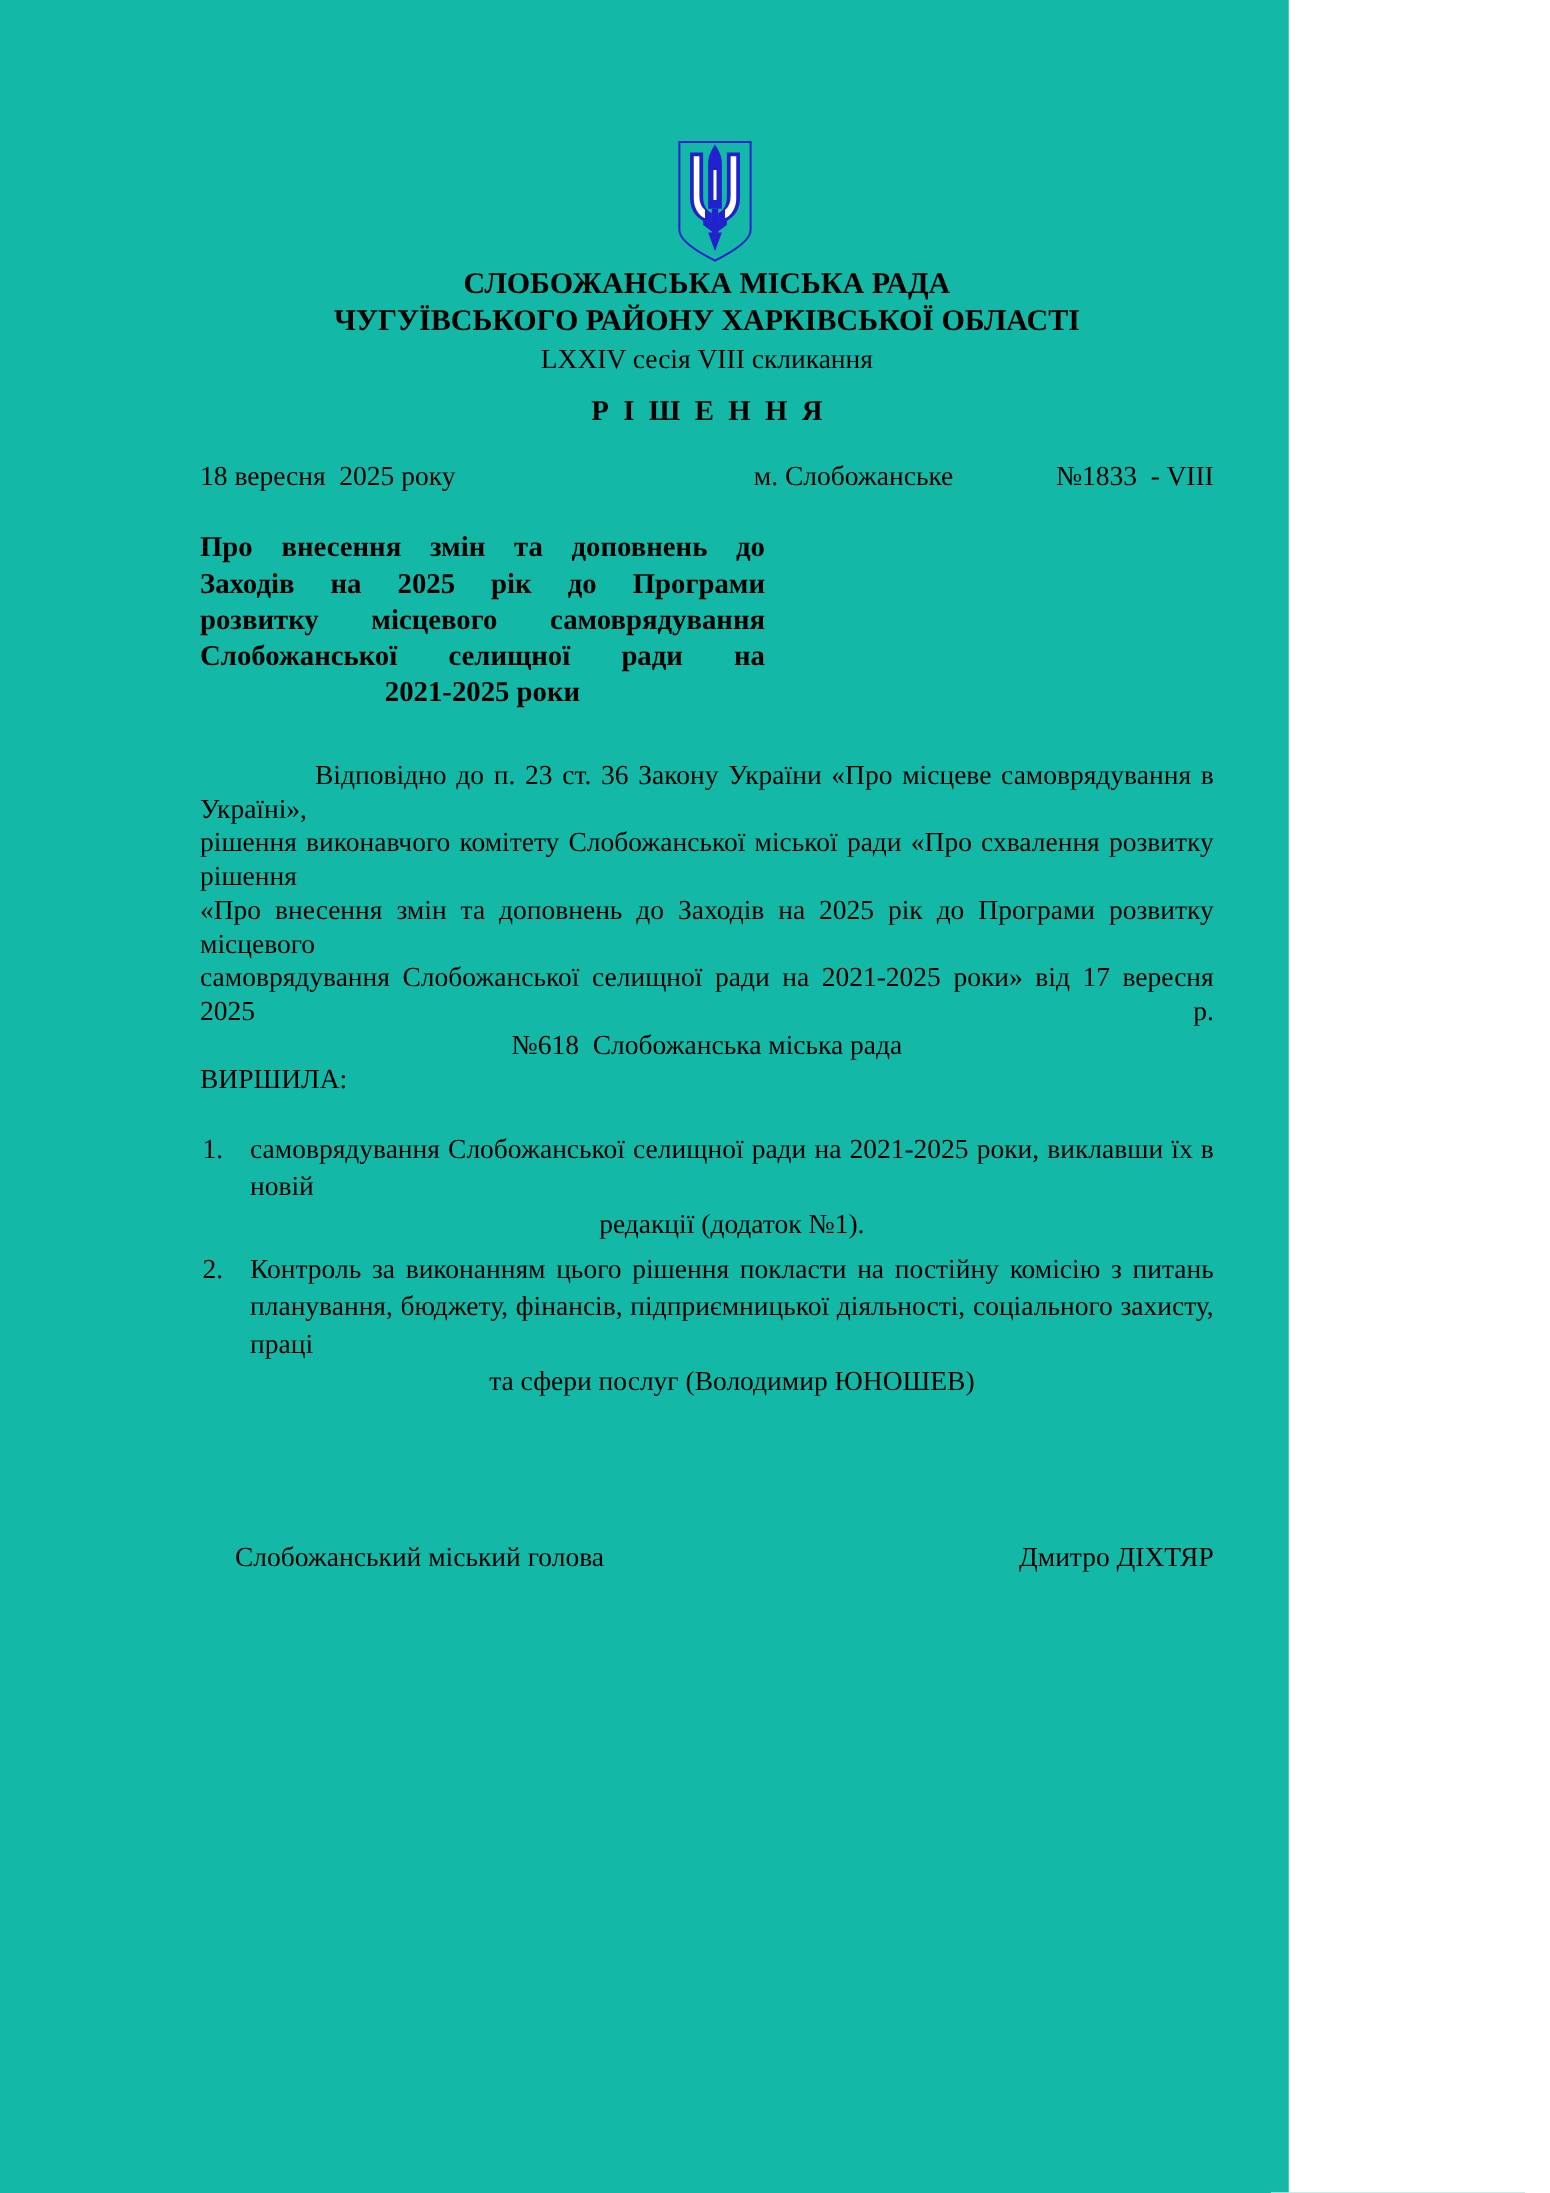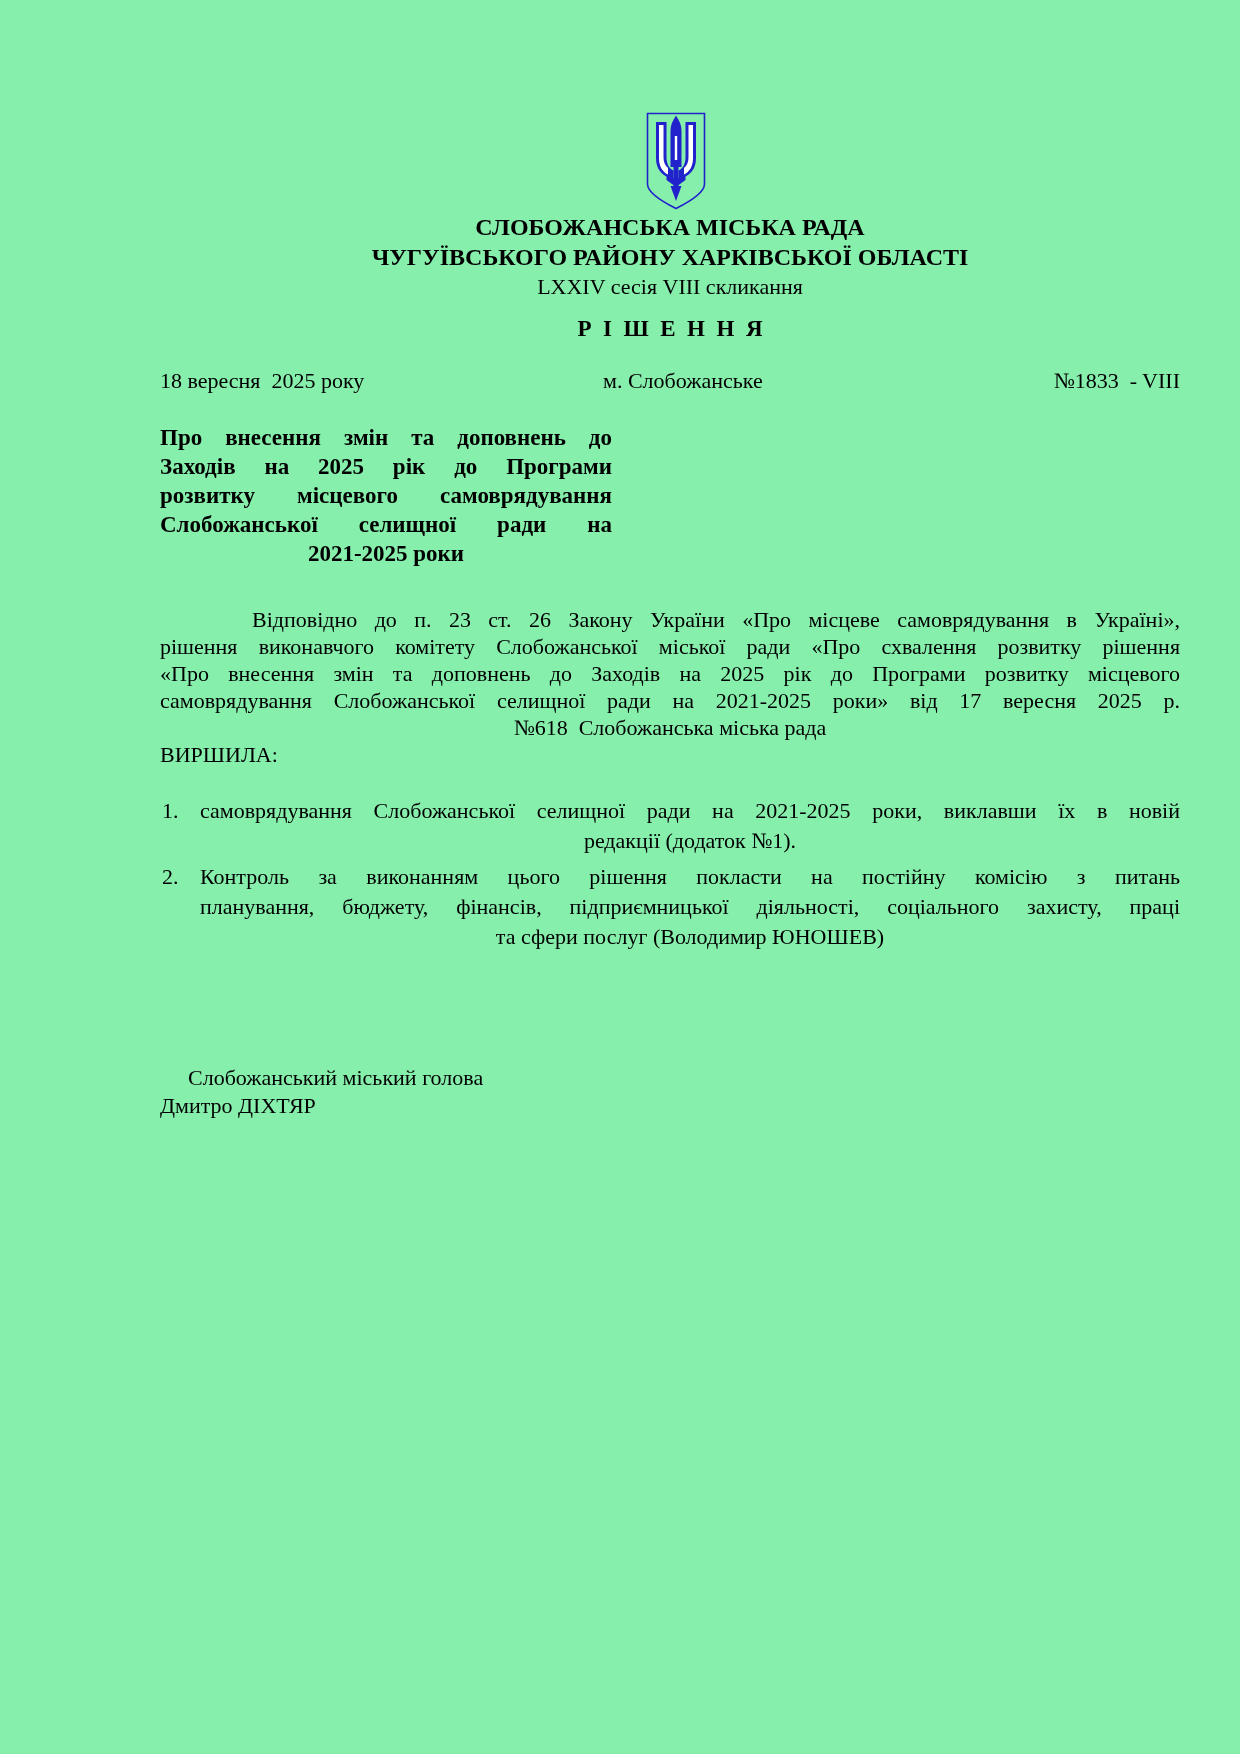--- a/index.html
+++ b/index.html
@@ -8,23 +8,23 @@
     background: #ffffff;
   }
   body {
     width: 1240px;
     height: 1754px;
     font-family: "Liberation Serif", "DejaVu Serif", serif;
     color: #000000;
   }
   .page {
     position: relative;
-    width: 1240px;
+    width: 1031px;
     height: 1754px;
-    background: #86efac;
+    background: #14b8a6;
     overflow: hidden;
   }
   .content {
     padding-left: 160px;
     padding-right: 60px;
   }
   .emblem {
     width: 62px;
     height: 100px;
     margin: 112px auto 0 auto;
@@ -100,21 +100,20 @@
     position: absolute;
     left: 2px;
     top: 0;
   }
   .signature {
     margin-top: 112px;
     display: flex;
     justify-content: space-between;
     font-size: 22px;
     line-height: 28px;
-    flex-direction: column;
   }
   .signature .pos { margin-left: 28px; }
 </style>
 </head>
 <body>
 
 <div class="page">
   <div class="content">
 
     <div class="emblem">
@@ -150,21 +149,21 @@
 
     <div class="title">
       <div class="jline">Про внесення змін та доповнень до</div>
       <div class="jline">Заходів на 2025 рік до Програми</div>
       <div class="jline">розвитку місцевого самоврядування</div>
       <div class="jline">Слобожанської селищної ради на</div>
       <div class="line-last">2021-2025 роки</div>
     </div>
 
     <div class="preamble">
-      <div class="jline indent">Відповідно до п. 23 ст. 26 Закону України «Про місцеве самоврядування в Україні»,</div>
+      <div class="jline indent">Відповідно до п. 23 ст. 36 Закону України «Про місцеве самоврядування в Україні»,</div>
       <div class="jline">рішення виконавчого комітету Слобожанської міської ради «Про схвалення розвитку рішення</div>
       <div class="jline">«Про внесення змін та доповнень до Заходів на 2025 рік до Програми розвитку місцевого</div>
       <div class="jline">самоврядування Слобожанської селищної ради на 2021-2025 роки» від 17 вересня  2025 р.</div>
       <div class="line-last">№618  Слобожанська міська рада</div>
     </div>
 
     <div class="resolved">ВИРШИЛА:</div>
 
     <div class="items">
       <div class="item">

